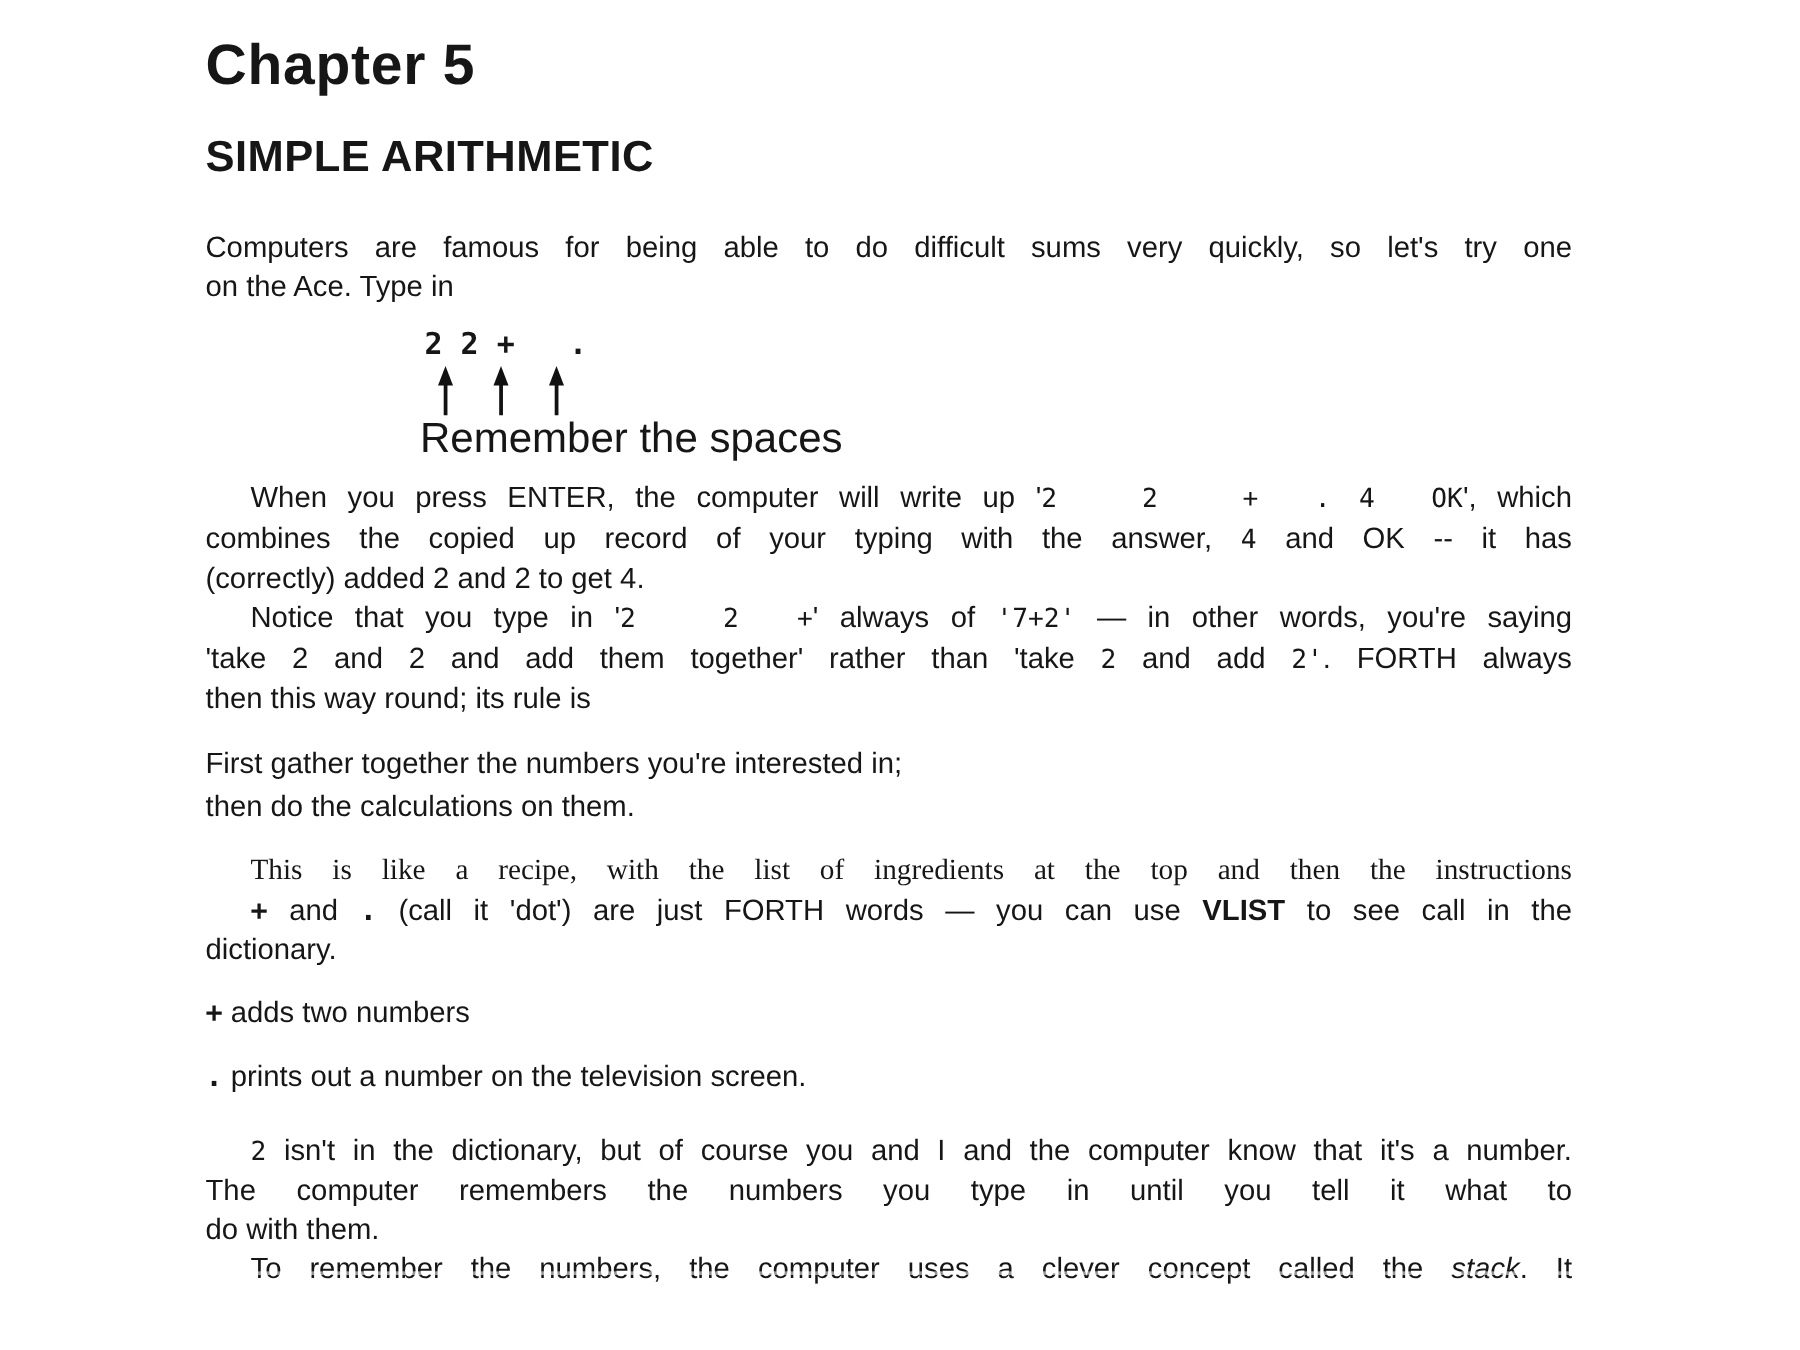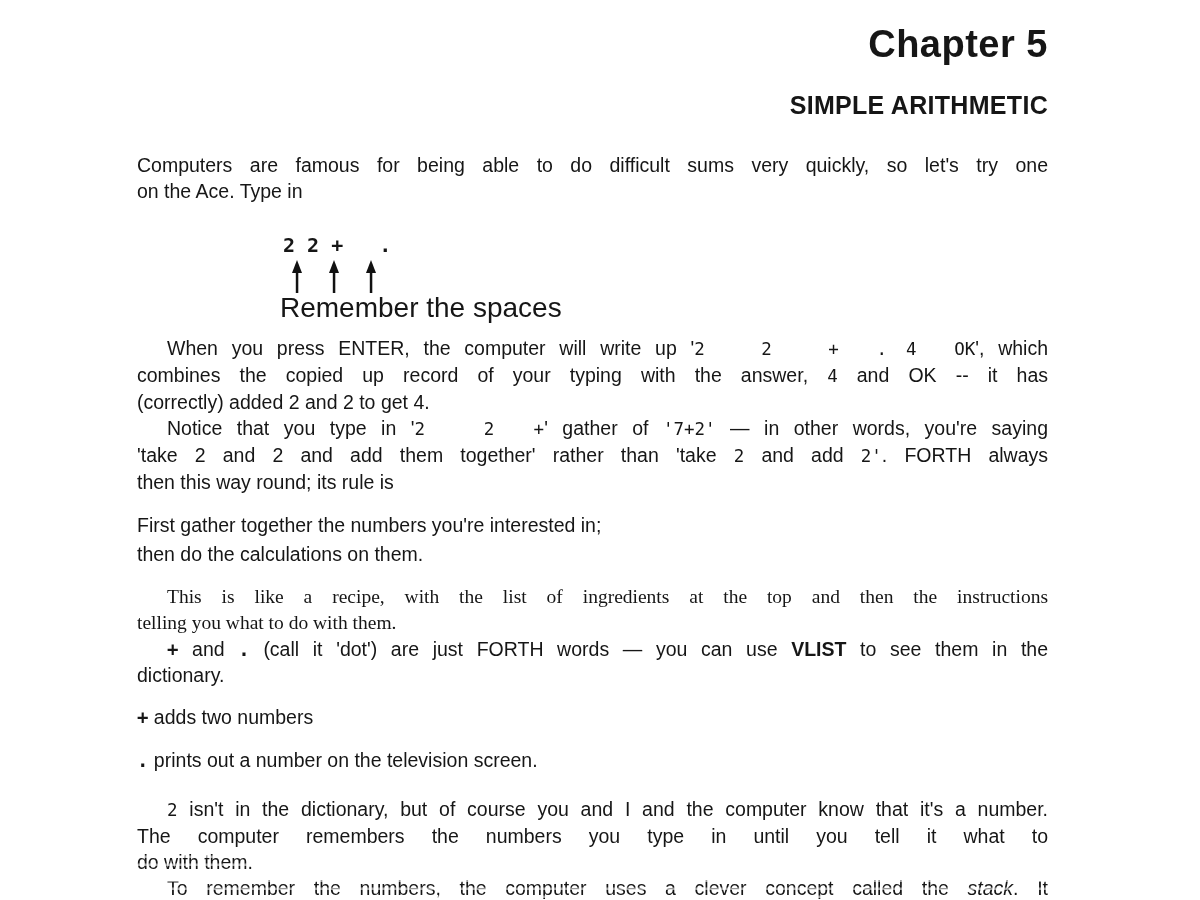--- a/index.html
+++ b/index.html
@@ -13,30 +13,30 @@
     color: #161616;
   }
   .content {
     position: absolute;
     left: 137px;
     top: 0;
     width: 911px;
   }
   .chapter-title {
     margin-top: 22px;
-    text-align: right;
+    text-align: left;
     font-size: 38px;
     font-weight: 700;
     line-height: 44px;
     letter-spacing: 0.5px;
   }
   .section-title {
     margin-top: 24px;
-    text-align: right;
-    font-size: 25px;
+    text-align: left;
+    font-size: 29px;
     font-weight: 700;
     line-height: 30px;
     letter-spacing: 0.3px;
   }
   .blocks { font-size: 19.5px; line-height: 26px; }
   .block { margin: 0; }
   .tline { text-align: justify; text-align-last: left; }
   .tline.stretch { text-align-last: justify; }
   .tline.indent { text-indent: 30px; }
   .s-n {}
@@ -85,21 +85,21 @@
 
 <div class="page">
   <div class="content">
     <div class="chapter-title">Chapter 5</div>
     <div class="section-title">SIMPLE ARITHMETIC</div>
     <div class="blocks" id="doc-blocks">
         <div class="block" style="margin-top: 32px;">
           <div class="tline stretch"><span class="s-n">Computers are famous for being able to do difficult sums very quickly, so let's try one</span></div>
           <div class="tline"><span class="s-n">on the Ace. Type in</span></div>
         </div>
-        <div class="block" style="margin-top: 28px;">
+        <div class="block" style="margin-top: 12px;">
           <div class="fig-code">2&nbsp;2&nbsp;+&nbsp;&nbsp;&nbsp;.</div>
           <div class="fig-arrows">
             <span>
               <svg width="16" height="33" viewBox="0 0 16 33">
                 <polygon points="8,0 3,13 13,13" fill="#111"></polygon>
                 <rect x="6.8" y="10" width="2.5" height="23" fill="#111"></rect>
               </svg>
             </span>
             <span>
               <svg width="16" height="33" viewBox="0 0 16 33">
@@ -115,36 +115,35 @@
             </span>
           </div>
           <div class="fig-caption">Remember the spaces</div>
         </div>
         <div class="block" style="margin-top: 14px;">
           <div class="tline stretch indent"><span class="s-n">When you press ENTER, the computer will write up '</span><span class="s-c">2&nbsp;&nbsp;&nbsp;2&nbsp;&nbsp;&nbsp;+&nbsp;&nbsp;.&nbsp;4&nbsp;&nbsp;OK</span><span class="s-n">', which</span></div>
           <div class="tline stretch"><span class="s-n">combines the copied up record of your typing with the answer, </span><span class="s-c">4</span><span class="s-n"> and OK -- it has</span></div>
           <div class="tline"><span class="s-n">(correctly) added 2 and 2 to get 4.</span></div>
         </div>
         <div class="block" style="margin-top: 0px;">
-          <div class="tline stretch indent"><span class="s-n">Notice that you type in '</span><span class="s-c">2&nbsp;&nbsp;&nbsp;2&nbsp;&nbsp;+</span><span class="s-n">' gather of </span><span class="s-c">'7+2'</span><span class="s-n"> — in other words, you're saying</span></div>
+          <div class="tline stretch indent"><span class="s-n">Notice that you type in '</span><span class="s-c">2&nbsp;&nbsp;&nbsp;2&nbsp;&nbsp;+</span><span class="s-n">' always of </span><span class="s-c">'7+2'</span><span class="s-n"> — in other words, you're saying</span></div>
           <div class="tline stretch"><span class="s-n">'take 2 and 2 and add them together' rather than 'take </span><span class="s-c">2</span><span class="s-n"> and add </span><span class="s-c">2'</span><span class="s-n">. FORTH always</span></div>
           <div class="tline"><span class="s-n">then this way round; its rule is</span></div>
         </div>
         <div class="block" style="margin-top: 17px;">
           <div class="tline"><span class="s-n">First gather together the numbers you're interested in;</span></div>
         </div>
         <div class="block" style="margin-top: 3px;">
           <div class="tline"><span class="s-n">then do the calculations on them.</span></div>
         </div>
         <div class="block" style="margin-top: 17px; font-family: Liberation Serif, serif;">
           <div class="tline stretch indent"><span class="s-n">This is like a recipe, with the list of ingredients at the top and then the instructions</span></div>
-          <div class="tline"><span class="s-n">telling you what to do with them.</span></div>
         </div>
         <div class="block" style="margin-top: 0px;">
-          <div class="tline stretch indent"><span class="s-bc">+</span><span class="s-n"> and </span><span class="s-bc">.</span><span class="s-n"> (call it 'dot') are just FORTH words — you can use </span><span class="s-b">VLIST</span><span class="s-n"> to see them in the</span></div>
+          <div class="tline stretch indent"><span class="s-bc">+</span><span class="s-n"> and </span><span class="s-bc">.</span><span class="s-n"> (call it 'dot') are just FORTH words — you can use </span><span class="s-b">VLIST</span><span class="s-n"> to see call in the</span></div>
           <div class="tline"><span class="s-n">dictionary.</span></div>
         </div>
         <div class="block" style="margin-top: 16px;">
           <div class="tline"><span class="s-bc">+</span><span class="s-n"> adds two numbers</span></div>
         </div>
         <div class="block" style="margin-top: 17px;">
           <div class="tline"><span class="s-bc">.</span><span class="s-n"> prints out a number on the television screen.</span></div>
         </div>
         <div class="block" style="margin-top: 23px;">
           <div class="tline stretch indent"><span class="s-c">2</span><span class="s-n"> isn't in the dictionary, but of course you and I and the computer know that it's a number.</span></div>

